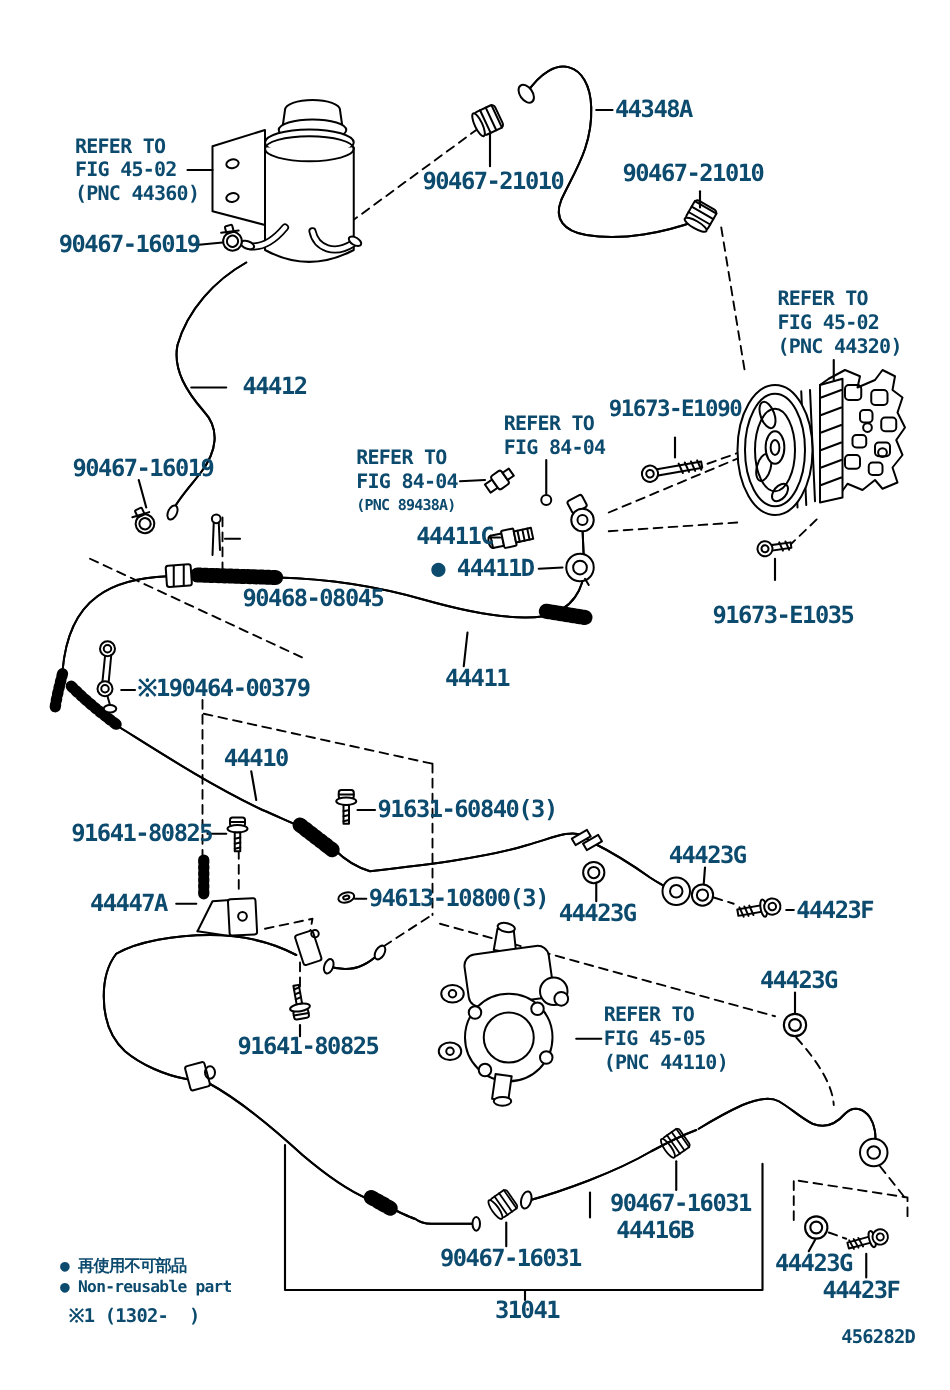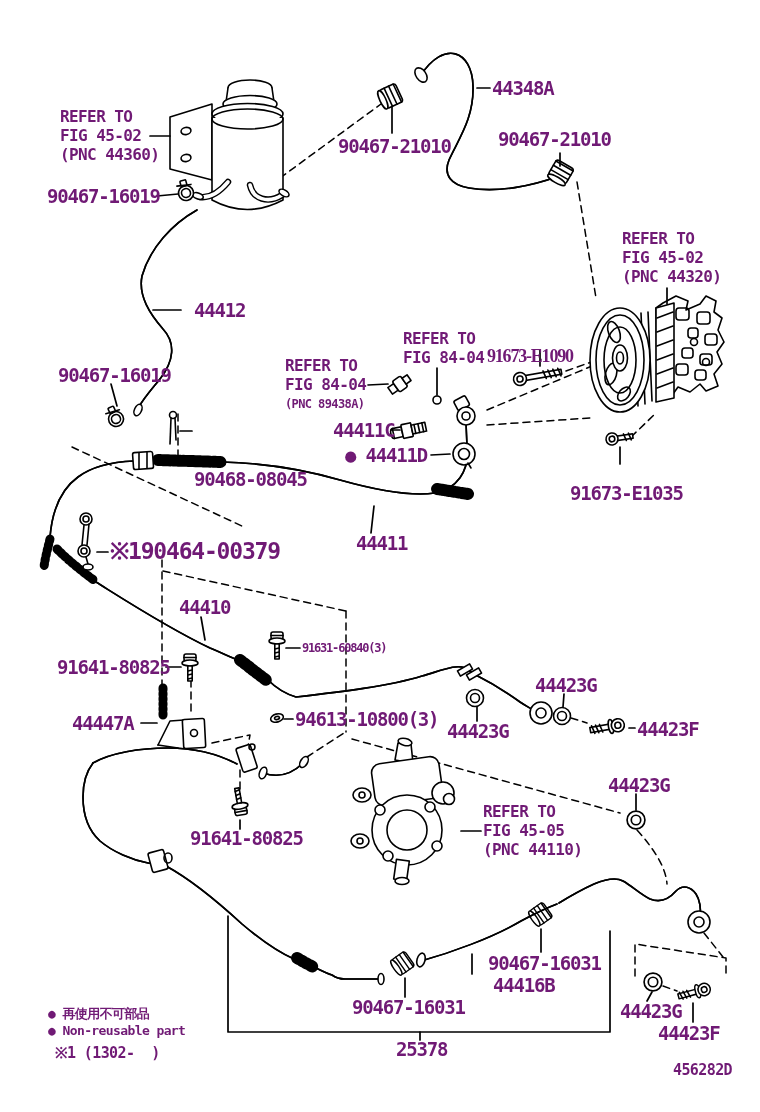--- a/index.html
+++ b/index.html
@@ -9,21 +9,21 @@
   svg *{stroke:#000;stroke-width:1.6;fill:none;stroke-linecap:round;stroke-linejoin:round;}
   svg .w{fill:#ffffff;}
   svg .t6o{stroke-width:6.5}  svg .t6i{stroke:#fff;stroke-width:3.6}
   svg .t5o{stroke-width:5.5}  svg .t5i{stroke:#fff;stroke-width:3}
   svg .t9o{stroke-width:9.5}  svg .t9i{stroke:#fff;stroke-width:6.2}
   svg .t14o{stroke-width:13.5} svg .t14i{stroke:#fff;stroke-width:9.5}
   svg .braid{stroke-width:9;stroke-dasharray:2 3;}
   svg .rib{stroke-width:12;stroke-dasharray:2.5 2.5;}
   svg .dash{stroke-dasharray:7 5;stroke-width:1.5;}
   svg .lead{stroke-width:1.7;}
-  .lbl{position:absolute;transform:translateY(-50%);font-weight:bold;color:#701a75;
+  .lbl{position:absolute;transform:translateY(-50%);font-weight:bold;color:#0c4a6e;
        white-space:pre;line-height:1;}
 </style>
 </head>
 <body>
 
 <div id="stage">
   <svg id="art" width="760" height="1112" viewBox="0 0 760 1112">
     <defs>
       <g id="sclamp">
           <circle r="7.5" class="w"></circle>
@@ -356,49 +356,49 @@
       <div class="lbl" style="left: 60px; top: 155px; font-size: 16px; letter-spacing: -0.6px;">(PNC 44360)</div>
       <div class="lbl" style="left: 47px; top: 196px; font-size: 19px; letter-spacing: -1.2px;">90467-16019</div>
       <div class="lbl" style="left: 194px; top: 310px; font-size: 19px; letter-spacing: -1.2px;">44412</div>
       <div class="lbl" style="left: 492px; top: 88px; font-size: 19px; letter-spacing: -1.2px;">44348A</div>
       <div class="lbl" style="left: 338px; top: 146px; font-size: 19px; letter-spacing: -1.2px;">90467-21010</div>
       <div class="lbl" style="left: 498px; top: 139px; font-size: 19px; letter-spacing: -1.2px;">90467-21010</div>
       <div class="lbl" style="left: 622px; top: 239px; font-size: 16px; letter-spacing: -0.6px;">REFER TO</div>
       <div class="lbl" style="left: 622px; top: 258px; font-size: 16px; letter-spacing: -0.6px;">FIG 45-02</div>
       <div class="lbl" style="left: 622px; top: 277px; font-size: 16px; letter-spacing: -0.6px;">(PNC 44320)</div>
       <div class="lbl" style="left: 403px; top: 339px; font-size: 16px; letter-spacing: -0.6px;">REFER TO</div>
-      <div class="lbl" style="left: 487px; top: 356px; font-size: 18px; letter-spacing: -1.2px; font-family: Liberation Serif, serif;">91673-E1090</div>
+      <div class="lbl" style="left: 487px; top: 328px; font-size: 18px; letter-spacing: -1.2px;">91673-E1090</div>
       <div class="lbl" style="left: 403px; top: 358px; font-size: 16px; letter-spacing: -0.6px;">FIG 84-04</div>
       <div class="lbl" style="left: 285px; top: 366px; font-size: 16px; letter-spacing: -0.6px;">REFER TO</div>
       <div class="lbl" style="left: 285px; top: 385px; font-size: 16px; letter-spacing: -0.6px;">FIG 84-04</div>
       <div class="lbl" style="left: 285px; top: 404px; font-size: 12px; letter-spacing: -0.6px;">(PNC 89438A)</div>
       <div class="lbl" style="left: 58px; top: 375px; font-size: 19px; letter-spacing: -1.2px;">90467-16019</div>
       <div class="lbl" style="left: 333px; top: 430px; font-size: 19px; letter-spacing: -1.2px;">44411C</div>
       <div class="lbl" style="left: 345px; top: 455px; font-size: 19px; letter-spacing: -1.2px;">● 44411D</div>
       <div class="lbl" style="left: 570px; top: 473px; font-size: 19px; letter-spacing: -1.2px; margin-top: 20px;">91673-E1035</div>
       <div class="lbl" style="left: 194px; top: 431px; font-size: 19px; letter-spacing: -1.2px; margin-top: 48px;">90468-08045</div>
       <div class="lbl" style="left: 356px; top: 543px; font-size: 19px; letter-spacing: -1.2px;">44411</div>
-      <div class="lbl" style="left: 110px; top: 551px; font-size: 23px; letter-spacing: -1.2px;">※190464-00379</div>
+      <div class="lbl" style="left: 110px; top: 551px; font-size: 19px; letter-spacing: -1.2px;">※190464-00379</div>
       <div class="lbl" style="left: 179px; top: 607px; font-size: 19px; letter-spacing: -1.2px;">44410</div>
-      <div class="lbl" style="left: 302px; top: 648px; font-size: 12px; letter-spacing: -1.2px;">91631-60840(3)</div>
+      <div class="lbl" style="left: 302px; top: 648px; font-size: 19px; letter-spacing: -1.2px;">91631-60840(3)</div>
       <div class="lbl" style="left: 57px; top: 667px; font-size: 19px; letter-spacing: -1.2px;">91641-80825</div>
       <div class="lbl" style="left: 72px; top: 723px; font-size: 19px; letter-spacing: -1.2px;">44447A</div>
       <div class="lbl" style="left: 295px; top: 719px; font-size: 19px; letter-spacing: -1.2px;">94613-10800(3)</div>
       <div class="lbl" style="left: 535px; top: 685px; font-size: 19px; letter-spacing: -1.2px;">44423G</div>
       <div class="lbl" style="left: 447px; top: 731px; font-size: 19px; letter-spacing: -1.2px;">44423G</div>
       <div class="lbl" style="left: 637px; top: 729px; font-size: 19px; letter-spacing: -1.2px;">44423F</div>
       <div class="lbl" style="left: 608px; top: 785px; font-size: 19px; letter-spacing: -1.2px;">44423G</div>
       <div class="lbl" style="left: 483px; top: 812px; font-size: 16px; letter-spacing: -0.6px;">REFER TO</div>
       <div class="lbl" style="left: 483px; top: 831px; font-size: 16px; letter-spacing: -0.6px;">FIG 45-05</div>
       <div class="lbl" style="left: 483px; top: 850px; font-size: 16px; letter-spacing: -0.6px;">(PNC 44110)</div>
       <div class="lbl" style="left: 190px; top: 838px; font-size: 19px; letter-spacing: -1.2px;">91641-80825</div>
       <div class="lbl" style="left: 352px; top: 1007px; font-size: 19px; letter-spacing: -1.2px;">90467-16031</div>
       <div class="lbl" style="left: 445px; top: 985px; font-size: 19px; letter-spacing: -1.2px; margin-left: 48px;">44416B</div>
       <div class="lbl" style="left: 488px; top: 963px; font-size: 19px; letter-spacing: -1.2px;">90467-16031</div>
-      <div class="lbl" style="left: 396px; top: 1049px; font-size: 19px; letter-spacing: -1.2px;">25378</div>
+      <div class="lbl" style="left: 396px; top: 1049px; font-size: 19px; letter-spacing: -1.2px;">31041</div>
       <div class="lbl" style="left: 620px; top: 1011px; font-size: 19px; letter-spacing: -1.2px;">44423G</div>
       <div class="lbl" style="left: 658px; top: 1033px; font-size: 19px; letter-spacing: -1.2px;">44423F</div>
       <div class="lbl" style="left: 48px; top: 1013px; font-size: 13px; letter-spacing: -0.6px;">● 再使用不可部品</div>
       <div class="lbl" style="left: 48px; top: 1030px; font-size: 13px; letter-spacing: -0.6px;">● Non-reusable part</div>
       <div class="lbl" style="left: 55px; top: 1053px; font-size: 15px; letter-spacing: -0.6px;">※1 (1302-  )</div>
       <div class="lbl" style="left: 673px; top: 1070px; font-size: 15px; letter-spacing: -0.6px;">456282D</div>
     </div>
 </div>
 
 </body></html>

